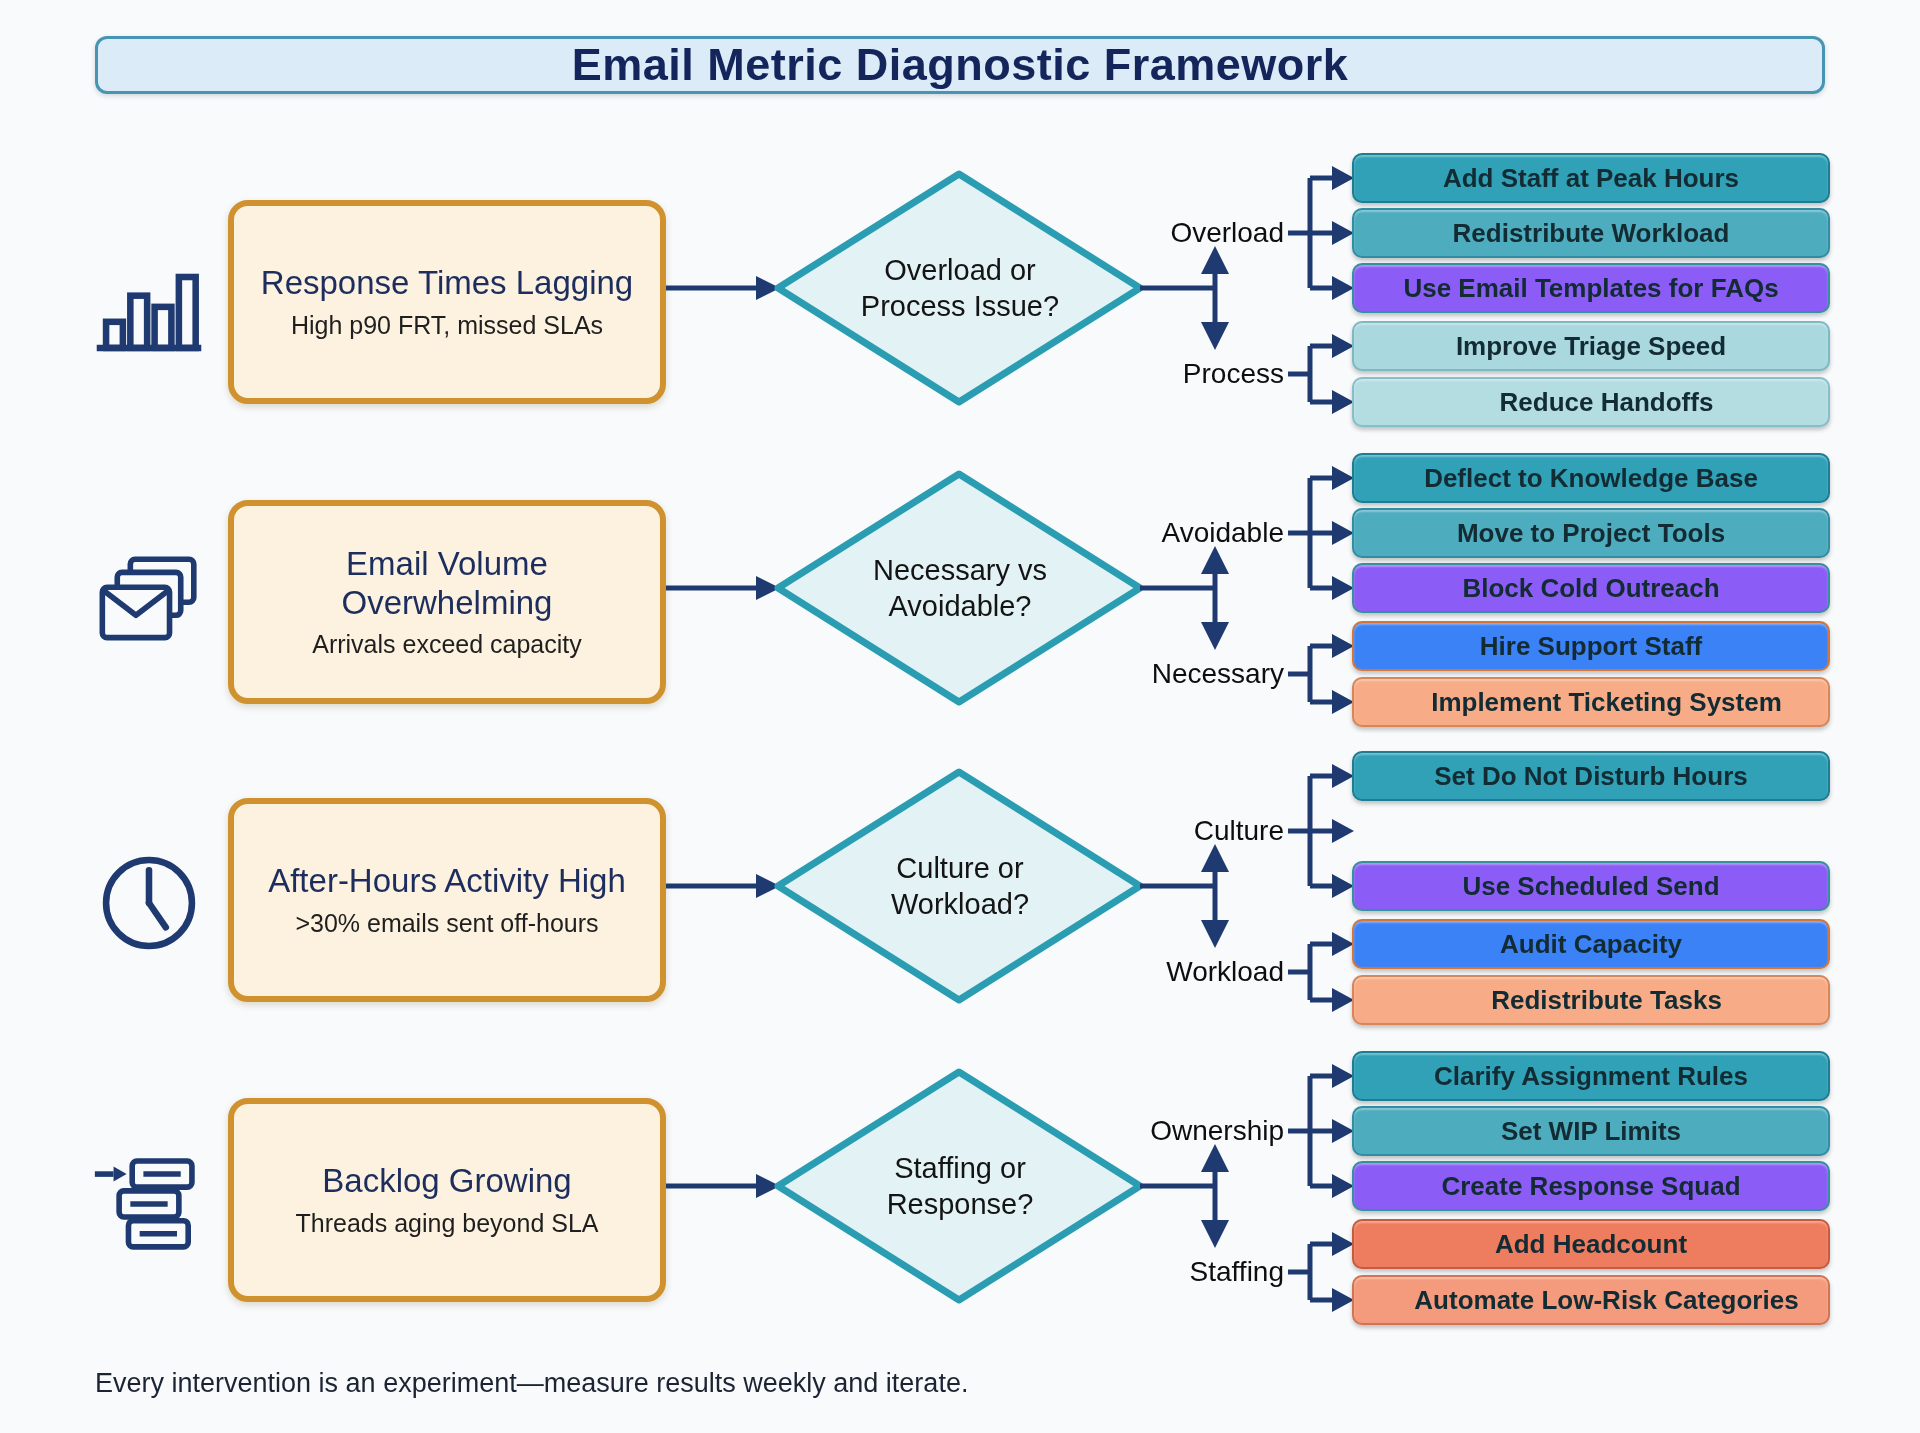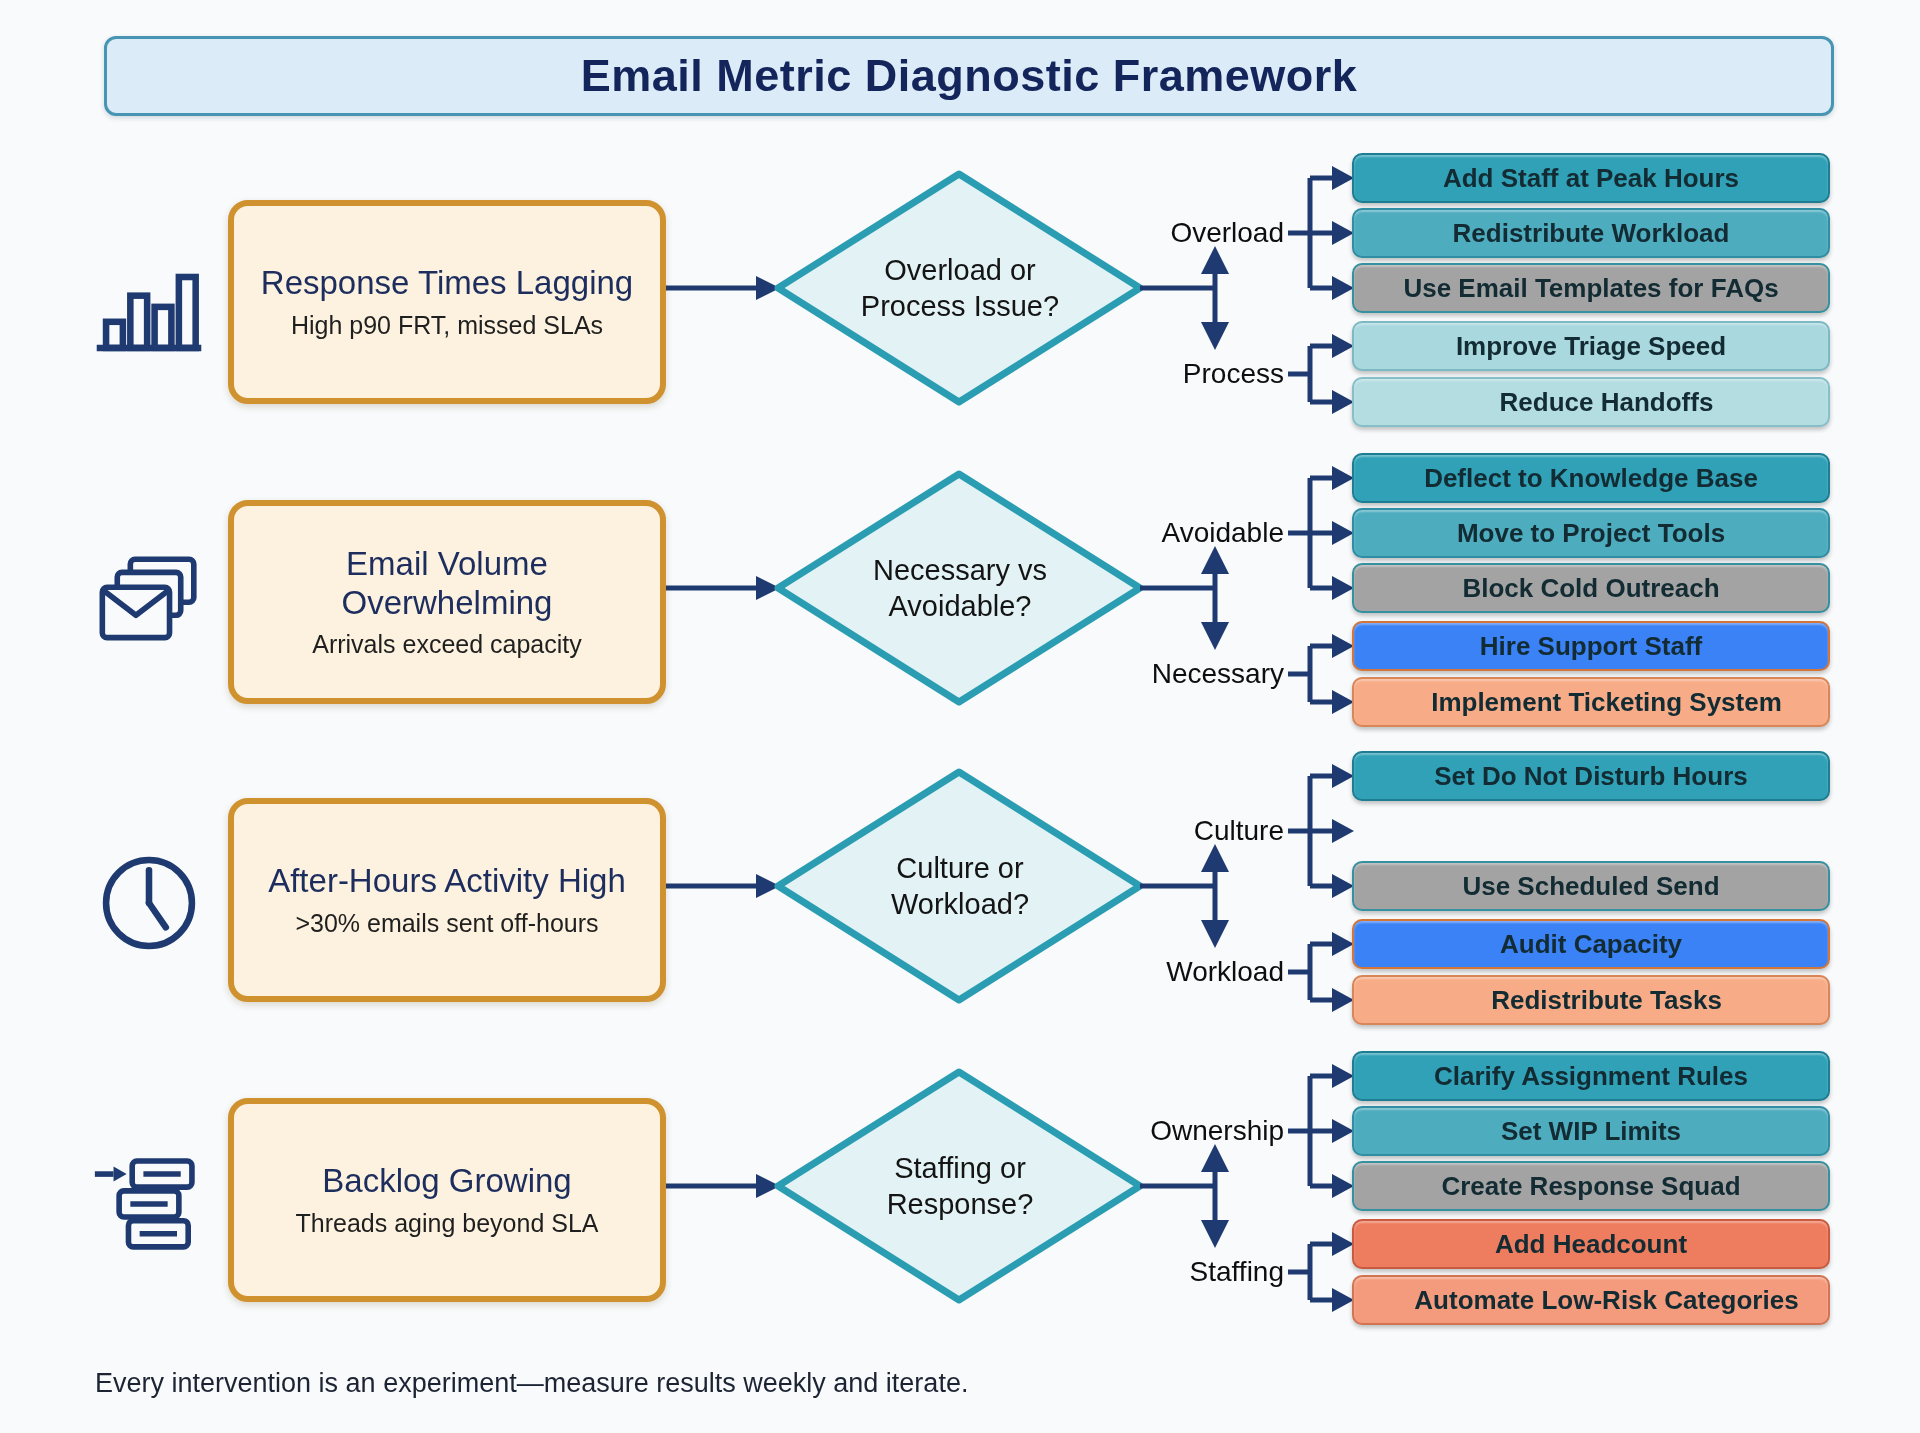--- a/index.html
+++ b/index.html
@@ -5,21 +5,21 @@
   html,body{margin:0;padding:0;background:#e8e8e8;}
   .canvas{
     position:relative;width:1920px;height:1433px;overflow:hidden;
     background:#f8fafb;
     font-family:"Liberation Sans", sans-serif;
   }
   .wires{position:absolute;top:0;left:0;}
 
   
   .title-bar{
-    position:absolute;left:104px;top:36px;width:1730px;height:80px;
+    position:absolute;left:95px;top:36px;width:1730px;height:58px;
     background:#dcebf8;border:3px solid #4795b3;border-radius:12px;
     display:flex;align-items:center;justify-content:center;
     box-shadow:0 2px 5px rgba(30,60,90,.18);box-sizing:border-box;
   }
   .title-bar h1{margin:0;font-size:45px;font-weight:bold;color:#13255a;letter-spacing:.5px;}
 
   
   .row{position:absolute;inset:0;}
   .row-icon{
     position:absolute;left:88px;top:calc(var(--cy) - 44px);
@@ -57,21 +57,21 @@
     box-shadow:inset 0 2px 2px rgba(255,255,255,.35), 0 3px 4px rgba(0,0,0,.22);
   }
   .p1{top:calc(var(--cy) - 135px);}
   .p2{top:calc(var(--cy) - 80px);}
   .p3{top:calc(var(--cy) - 25px);}
   .p4{top:calc(var(--cy) + 33px);}
   .p5{top:calc(var(--cy) + 89px);padding-left:31px;}
 
   .c-t1{background:#30a1b7;border-color:#1d7d92;}
   .c-t2{background:#4eacbf;border-color:#2f8ea3;}
-  .c-t3{background:#a3a3a3;border-color:#35919f;}
+  .c-t3{background:#8b5cf6;border-color:#35919f;}
   .c-l1{background:#a9d8df;border-color:#7cb9c3;}
   .c-l2{background:#b4dde2;border-color:#86bfc8;}
   .c-o1{background:#3b82f6;border-color:#d4763a;}
   .c-o2{background:#f7ac87;border-color:#d88557;}
   .c-r1{background:#ee7c5f;border-color:#c95a40;}
   .c-r2{background:#f49b7d;border-color:#d27351;}
 
   .footer{
     position:absolute;left:95px;top:1368px;font-size:27px;color:#1c2433;
   }

